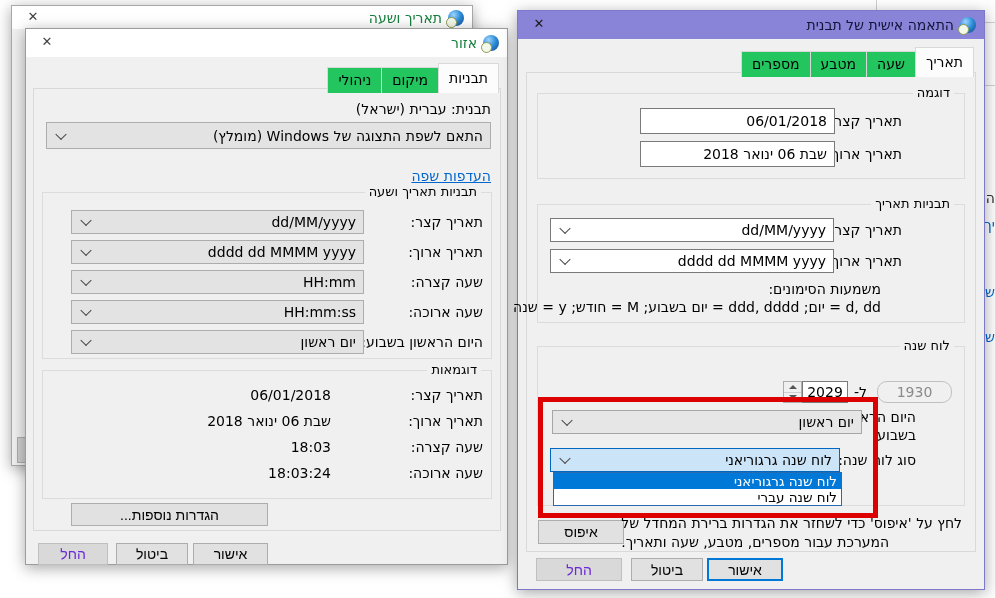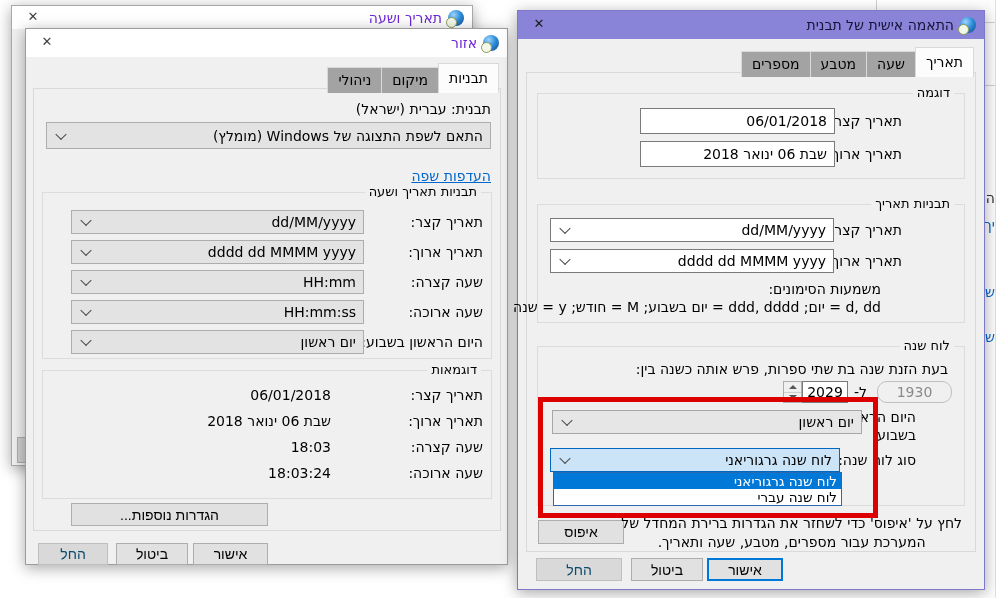--- a/index.html
+++ b/index.html
@@ -3,28 +3,28 @@
 <meta charset="utf-8">
 <style>
   * { box-sizing: border-box; margin: 0; padding: 0; }
   html,body { background:#fff; }
   body { font-family: "DejaVu Sans", sans-serif; font-size:14px; color:#000; }
   .stage { position:relative; width:996px; height:598px; overflow:hidden; background:#fff; direction:rtl; }
 
   .win { position:absolute; background:#f0f0f0; border:1px solid #a8a8a8; box-shadow:0 3px 14px rgba(0,0,0,.35); }
   .titlebar { position:absolute; top:0; left:0; right:0; height:28px; background:#fff; display:flex; flex-direction:row; align-items:center; padding:0 8px; gap:6px; }
   .titlebar.purple { background:#8a84d8; }
-  .title-text { font-size:14px; color:#6d28d9; white-space:nowrap; }
+  .title-text { font-size:14px; color:#15803d; white-space:nowrap; }
   .titlebar.purple .title-text { color:#14143a; }
   .close-x { position:absolute; left:12px; top:4px; width:18px; height:18px; text-align:center; line-height:18px; font-size:13px; color:#444; cursor:default; }
   .app-icon { width:16px; height:16px; border-radius:50%; background:radial-gradient(circle at 35% 30%, #9fd4ff 0%, #2f8fd8 45%, #1b5fa8 80%); position:relative; flex:0 0 16px; }
   .app-icon::after { content:""; position:absolute; left:-2px; bottom:-2px; width:9px; height:9px; border-radius:50%; background:#f4f8e8; border:1px solid #8a9a55; }
 
   .tabs { position:absolute; display:flex; flex-direction:row; align-items:flex-end; }
-  .tab { background:#a3a3a3; border:1px solid #d9d9d9; border-bottom:none; padding:4px 10px 5px; font-size:14px; margin-left:-1px; }
+  .tab { background:#22c55e; border:1px solid #d9d9d9; border-bottom:none; padding:4px 10px 5px; font-size:14px; margin-left:-1px; }
   .tab.active { background:#fcfcfc; padding-top:6px; padding-bottom:7px; position:relative; z-index:3; }
 
   .panel { position:absolute; background:#f0f0f0; border:1px solid #d9d9d9; }
 
   .groupbox { position:absolute; border:1px solid #dcdcdc; }
   .group-label { position:absolute; top:-9px; right:10px; background:#f0f0f0; padding:0 4px; font-size:13px; white-space:nowrap; }
 
   .lbl { position:absolute; font-size:14px; white-space:nowrap; }
   .combo { position:absolute; background:#e3e3e3; border:1px solid #adadad; display:flex; align-items:center; }
   .combo .val { position:absolute; right:7px; top:50%; transform:translateY(-50%); font-size:14px; white-space:nowrap; }
@@ -32,42 +32,42 @@
   .combo.focused { background:#cce4f7; border-color:#0067c0; }
   .chev { position:absolute; left:10px; top:50%; width:8px; height:8px; border-left:1.5px solid #4a4a4a; border-bottom:1.5px solid #4a4a4a; transform:translateY(-70%) rotate(-45deg); }
 
   .fieldbox { position:absolute; background:#fff; border:1px solid #7a7a7a; }
   .fieldbox .val { position:absolute; right:7px; top:50%; transform:translateY(-50%); font-size:14px; white-space:nowrap; }
   .fieldbox.disabled { background:#f0f0f0; border-color:#c0c0c0;border-radius:10px; }
   .fieldbox.disabled .val { color:#8a8a8a; right:auto; left:50%; transform:translate(-50%,-50%); }
   .fieldbox.center .val { right:auto; left:50%; transform:translate(-50%,-50%); }
 
   .btn { position:absolute; background:#e1e1e1; border:1px solid #adadad; font-size:14px; text-align:center; display:flex; align-items:center; justify-content:center; white-space:nowrap; }
-  .btn.disabled { background:#d9d9d9; border-color:#bfbfbf; color:#0c4a6e; }
+  .btn.disabled { background:#d9d9d9; border-color:#bfbfbf; color:#6d28d9; }
   .btn.default { border:2px solid #0078d7; }
 
   .link { color:#0066cc; text-decoration:underline; }
 
   .spinner { position:absolute; width:19px; background:#f0f0f0; border:1px solid #adadad; display:flex; flex-direction:column; }
   .spin-half { flex:1; position:relative; border-bottom:1px solid #cfcfcf; }
   .spin-half:last-child { border-bottom:none; }
   .tri-up { position:absolute; left:50%; top:50%; transform:translate(-50%,-50%); width:0; height:0; border-left:4px solid transparent; border-right:4px solid transparent; border-bottom:4px solid #555; }
   .tri-down { position:absolute; left:50%; top:50%; transform:translate(-50%,-50%); width:0; height:0; border-left:4px solid transparent; border-right:4px solid transparent; border-top:4px solid #555; }
 
   .ddlist { position:absolute; background:#fff; border:1px solid #2969b0; z-index:40; }
   .dditem { height:16px; line-height:16px; font-size:13.5px; padding-left:4px; padding-right:4px; text-align:right; white-space:nowrap; }
   .dditem.selected { background:#0078d7; color:#fff; }
 
   .red-annotation { position:absolute; border:5px solid #dd0000; z-index:50; pointer-events:none; }
 
   .bg-strip-line { position:absolute; background:#cfcfcf; }
   .frag { position:absolute; font-size:14px; white-space:nowrap; overflow:hidden; width:11px; direction:rtl; }
   .frag.blue { color:#0066cc; }
 
-  .reset-note { position:absolute; text-align:center; font-size:14px; line-height:19px; white-space:nowrap; }
+  .reset-note { position:absolute; text-align:left; font-size:14px; line-height:19px; white-space:nowrap; }
 </style>
 </head>
 <body>
 
 <div class="stage">
 
   <div style="position:absolute; right:0; top:0; width:11px; height:598px; background:#fdfdfd; border-right:1px solid #e0e0e0;">
     <div class="bg-strip-line" style="right:0; top:22px; width:11px; height:1px;"></div>
     <div class="bg-strip-line" style="right:0; top:85px; width:11px; height:1px;"></div>
     <div class="frag" style="right:0; top:190px; color:#333;">ה</div>
@@ -204,21 +204,20 @@
       <div class="combo white" style="left:12px; top:44px; width:284px; height:24px;">
         <span class="val">dddd dd MMMM yyyy</span>
           <span class="chev"></span>
       </div>
       <div class="lbl" style="right:83px; top:76px;">משמעות הסימונים:</div>
       <div class="lbl" style="right:83px; top:94px;">d, dd = יום;  ddd, dddd = יום בשבוע;  M = חודש;  y = שנה</div>
     </div>
 
     <div class="groupbox" style="left:19px; right:19px; top:335px; height:160px;">
       <span class="group-label">לוח שנה</span>
-      <div class="lbl" style="right:16px; top:14px;">בעת הזנת שנה בת שתי ספרות, פרש אותה כשנה בין:</div>
 
       <div class="fieldbox disabled" style="left:339px; top:34px; width:75px; height:22px;">
         <span class="val">1930</span>
       </div>
       <div class="lbl" style="left:316px; top:37px;">ל-</div>
       <div class="fieldbox center" style="left:264px; top:34px; width:46px; height:22px;">
         <span class="val">2029</span>
       </div>
       <div class="spinner" style="left:245px; top:34px; height:22px;">
         <span class="spin-half">

